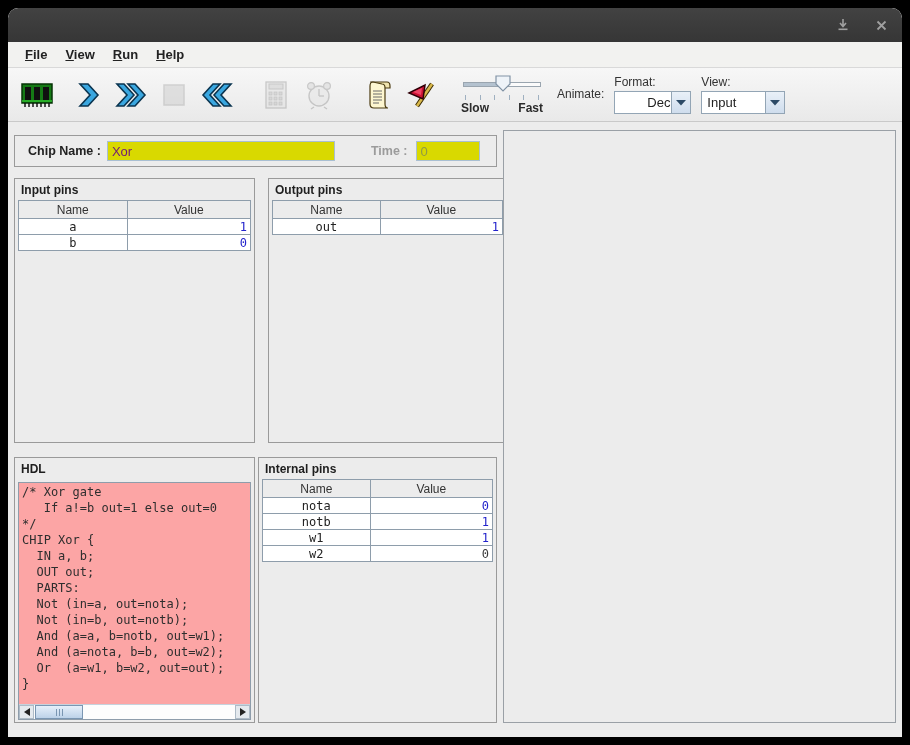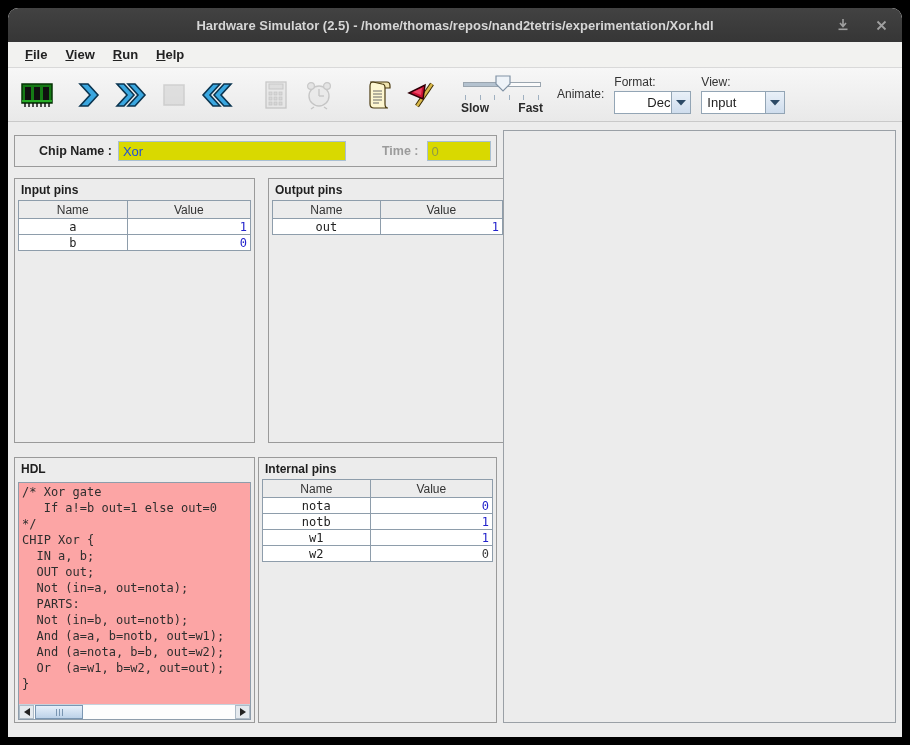--- a/index.html
+++ b/index.html
@@ -48,23 +48,23 @@
   .combo-arrow svg { display:block; }
   .combo-animate { width:141px; } .combo-format { width:77px;padding-left:27px; } .combo-view { width:84px; }
 
   
   .content { position:relative; height:615px; background:#ececec; }
 
   .panel { position:absolute; border:1px solid #9a9a9a; background:#ececec; }
   .panel-title { font-size:12px; font-weight:bold; color:#1e1e1e; padding:4px 6px 3px 6px; }
 
   .chipbar { left:6px; top:13px; width:483px; height:32px; display:flex; align-items:center; }
-  .chip-label { font-size:12.5px; font-weight:bold; color:#222; margin-left:24px; }
+  .chip-label { font-size:12.5px; font-weight:bold; color:#222; margin-left:13px; }
   .field-yellow { background:#d9d900; border:1px solid #a9bfd2; height:20px; font-size:13px;
-                  font-family:"Liberation Sans",sans-serif; color:#1d4ed8; padding:0 4px; }
+                  font-family:"Liberation Sans",sans-serif; color:#701a75; padding:0 4px; }
   .chip-name-field { width:228px; margin-left:6px; }
   .time-label { font-size:12.5px; font-weight:bold; color:#9b9b9b; margin-left:36px;text-align:right; }
   .time-field { width:64px; margin-left:8px; color:#8f9a44; }
 
   .pins-panel .pin-table { margin:0 3px; border:1px solid #8e9dab; background:#fff; }
   .pt-row { display:flex; border-top:1px solid #8e9dab; height:16px; background:#fff; }
   .pt-header { border-top:none; background:#ececec; height:17px; }
   .pt-name { width:47%; border-right:1px solid #8e9dab; text-align:center; overflow:hidden; }
   .pt-value { flex:1; text-align:right; padding-right:3px; overflow:hidden; }
   .pt-header .pt-name, .pt-header .pt-value { font-family:"Liberation Sans",sans-serif; font-size:12px;
@@ -95,21 +95,20 @@
   .sb-thumb i { width:1px; height:7px; background:#7a96b2; }
 
   .icon-svg { display:block; }
 </style>
 </head>
 <body>
 
 <div class="window">
 
   <div class="titlebar">
-    <span class="titlebar-text">Hardware Simulator (2.5) - /home/thomas/repos/nand2tetris/experimentation/Xor.hdl</span>
     <div class="titlebar-controls">
       <span class="tb-btn">
         <svg class="icon-svg" width="12" height="12" viewBox="0 0 12 12">
           <path d="M6 0 L6 6 M3 4 L6 7.5 L9 4" stroke="#a0a0a0" stroke-width="1.6" fill="none"></path>
           <rect x="1.5" y="9.5" width="9" height="1.6" fill="#a0a0a0"></rect>
         </svg>
       </span>
       <span class="tb-btn">
         <svg class="icon-svg" width="11" height="11" viewBox="0 0 11 11">
           <path d="M1.5 1.5 L9.5 9.5 M9.5 1.5 L1.5 9.5" stroke="#a0a0a0" stroke-width="1.8"></path>
@@ -359,22 +358,22 @@
     <div class="panel panel-hdl">
       <div class="panel-title">HDL</div>
       <div class="hdl-body">
         <div class="hdl-code">
           <div class="code-line">/* Xor gate</div>
           <div class="code-line">   If a!=b out=1 else out=0</div>
           <div class="code-line">*/</div>
           <div class="code-line">CHIP Xor {</div>
           <div class="code-line">  IN a, b;</div>
           <div class="code-line">  OUT out;</div>
+          <div class="code-line">  PARTS:</div>
           <div class="code-line">  Not (in=a, out=nota);</div>
-          <div class="code-line">  PARTS:</div>
           <div class="code-line">  Not (in=b, out=notb);</div>
           <div class="code-line">  And (a=a, b=notb, out=w1);</div>
           <div class="code-line">  And (a=nota, b=b, out=w2);</div>
           <div class="code-line">  Or  (a=w1, b=w2, out=out);</div>
           <div class="code-line">}</div>
         </div>
         <div class="hscrollbar">
           <span class="sb-btn">
             <svg width="6" height="8" viewBox="0 0 6 8">
                 <polygon points="6,0 6,8 0,4" fill="#222"></polygon>

